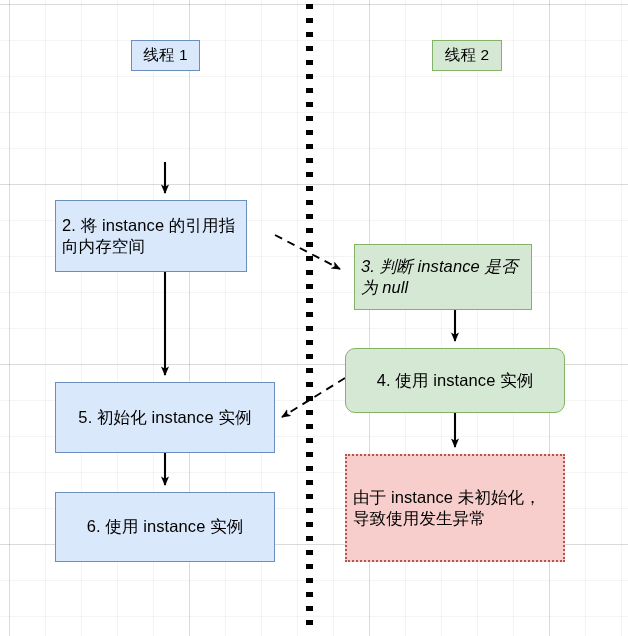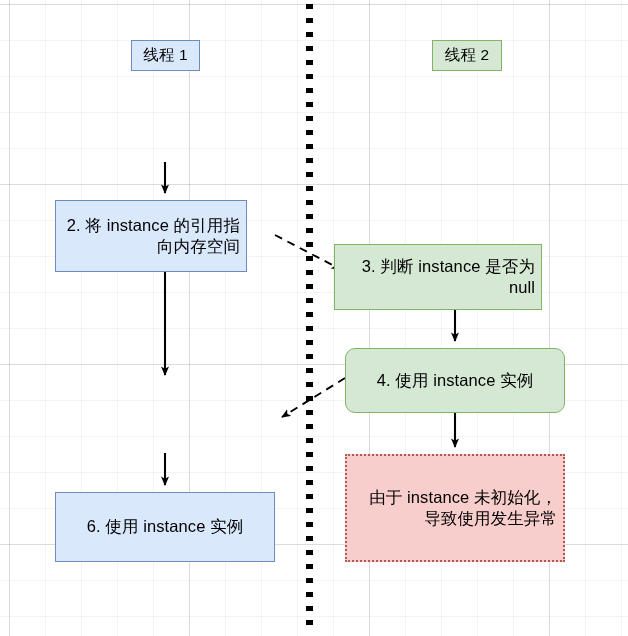--- a/index.html
+++ b/index.html
@@ -30,21 +30,21 @@
     overflow: hidden;
     font-family: "Liberation Sans", "DejaVu Sans", sans-serif;
   }
 
   .node {
     position: absolute;
     box-sizing: border-box;
     display: flex;
     align-items: center;
     justify-content: center;
-    text-align: right;
+    text-align: left;
     color: #000000;
     line-height: 1.30;
     letter-spacing: 0.1px;
     padding: 2px 6px;
   }
 
   .lane-label {
     font-size: 15.5px;
     border-width: 1px;
     border-style: solid;
@@ -123,22 +123,23 @@
     </g>
   </svg>
 
   <div class="node lane-label blue" style="left:131px; top:40px; width:69px; height:31px;">线程 1</div>
 
   <div class="node lane-label green" style="left:432px; top:40px; width:70px; height:31px;">线程 2</div>
 
 
   <div class="node proc blue" style="left:55px; top:200px; width:192px; height:72px;">2. 将 instance 的引用指向内存空间</div>
 
-  <div class="node proc green" style="left:334px; top:244px; width:208px; height:66px;">3. 判断 instance 是否为 null</div>
+  <div class="node proc green" style="left:354px; top:244px; width:178px; height:66px;font-style:italic;">3. 判断 instance 是否为 null</div>
 
   <div class="node proc green" style="left:345px; top:348px; width:220px; height:65px;border-radius:10px;">4. 使用 instance 实例</div>
 
+  <div class="node proc blue" style="left:55px; top:382px; width:220px; height:71px;">5. 初始化 instance 实例</div>
 
   <div class="node proc blue" style="left:55px; top:492px; width:220px; height:70px;">6. 使用 instance 实例</div>
 
   <div class="node proc red" style="left:345px; top:454px; width:220px; height:108px;">由于 instance 未初始化，导致使用发生异常</div>
 
 </div>
 
 </body></html>

